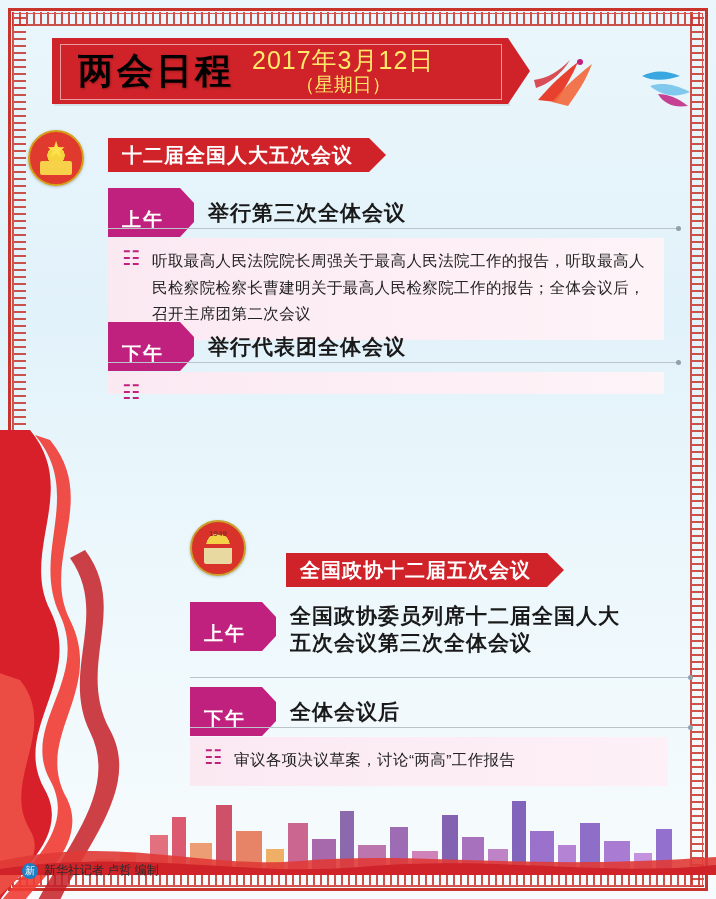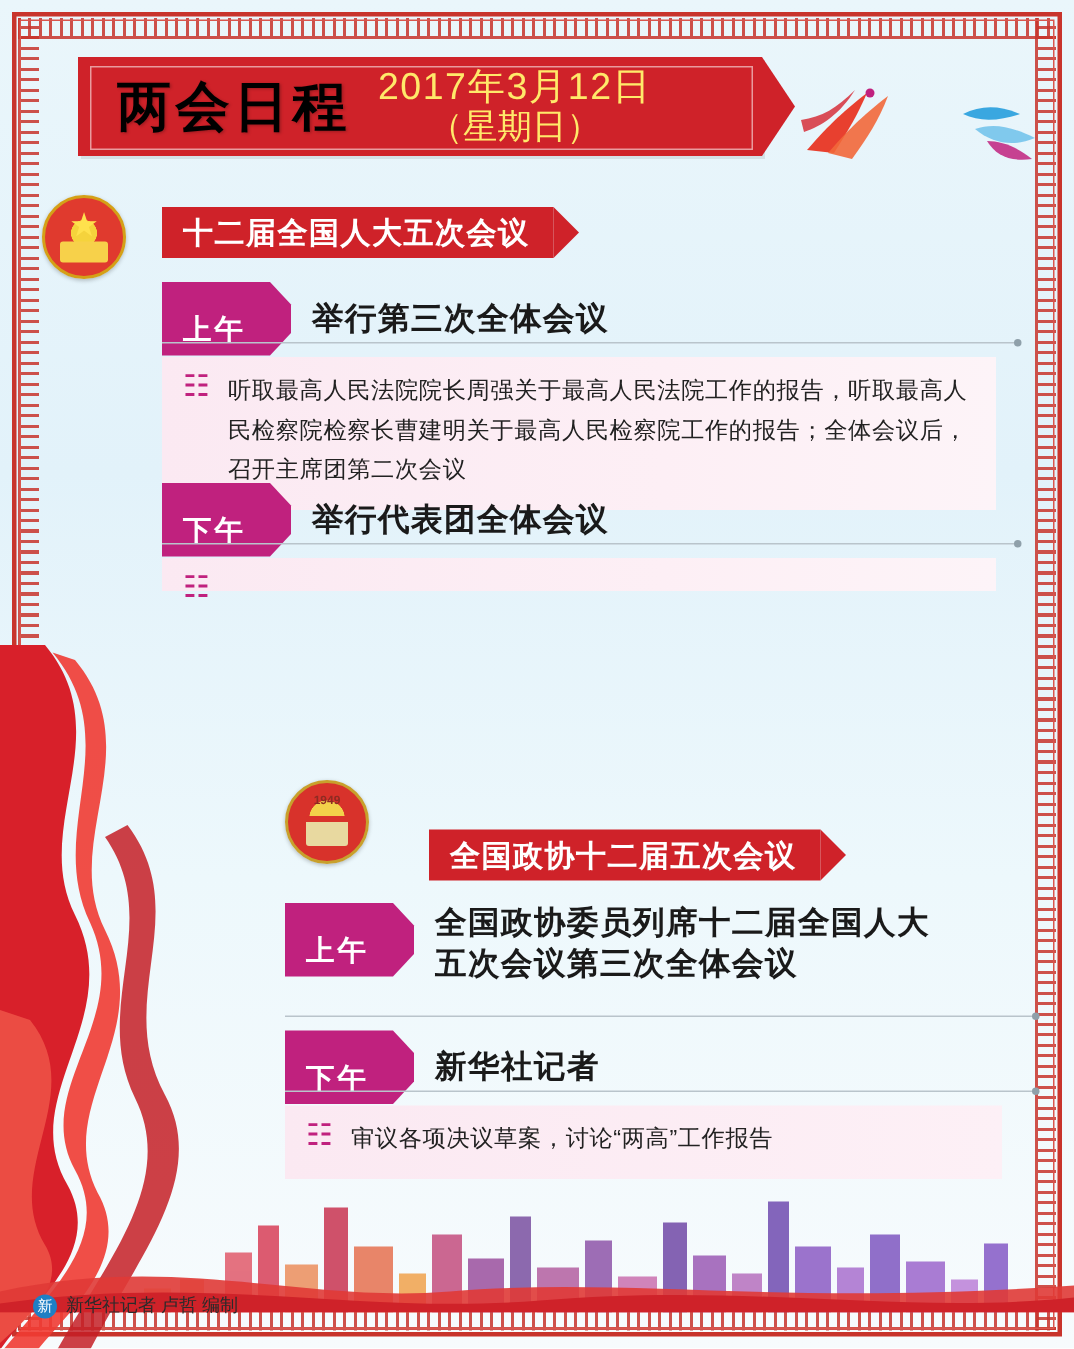--- a/index.html
+++ b/index.html
@@ -68,21 +68,21 @@
   .main-title {
     color: #000000; font-size: 36px; font-weight: bold;
     letter-spacing: 3px; margin-left: 26px; white-space: nowrap;
     text-shadow: 1px 1px 2px rgba(0,0,0,.25);
   }
   .date-block {
     margin-left: 18px; color: #ffe96a; font-weight: normal; line-height: 1.12;
     text-align: center; white-space: nowrap;
   }
   .date-line1 { font-size: 25px; letter-spacing: 1px; }
-  .date-line2 { font-size: 23px; }
+  .date-line2 { font-size: 19px; }
 
   
   .bird { position: absolute; }
   .bird svg { display: block; }
 
   
   .emblem {
     position: absolute; width: 56px; height: 56px; border-radius: 50%;
   }
   .emblem-npc {
@@ -295,21 +295,21 @@
   <div class="sec-head" style="left:286px; top:553px;font-family:Liberation Serif, serif;">全国政协十二届五次会议</div>
 
   <div class="slot" style="left:190px; top:602px; align-items:flex-start;">
     <div class="slot-tag">上午</div>
     <div class="slot-title two-line">全国政协委员列席十二届全国人大五次会议第三次全体会议</div>
   </div>
   <div class="rule" style="left:190px; top:677px; width:500px;"></div>
 
   <div class="slot" style="left:190px; top:687px;">
     <div class="slot-tag">下午</div>
-    <div class="slot-title">新华社记者</div>
+    <div class="slot-title">全体会议后</div>
   </div>
   <div class="rule" style="left:190px; top:727px; width:500px;"></div>
 
   <div class="body-box plain" style="left:190px; top:737px; width:478px;">
     <span class="quote-mark">☷</span>
     <span>审议各项决议草案，讨论“两高”工作报告</span>
   </div>
 
   <div class="footer">
     <div class="footer-logo">新</div>

